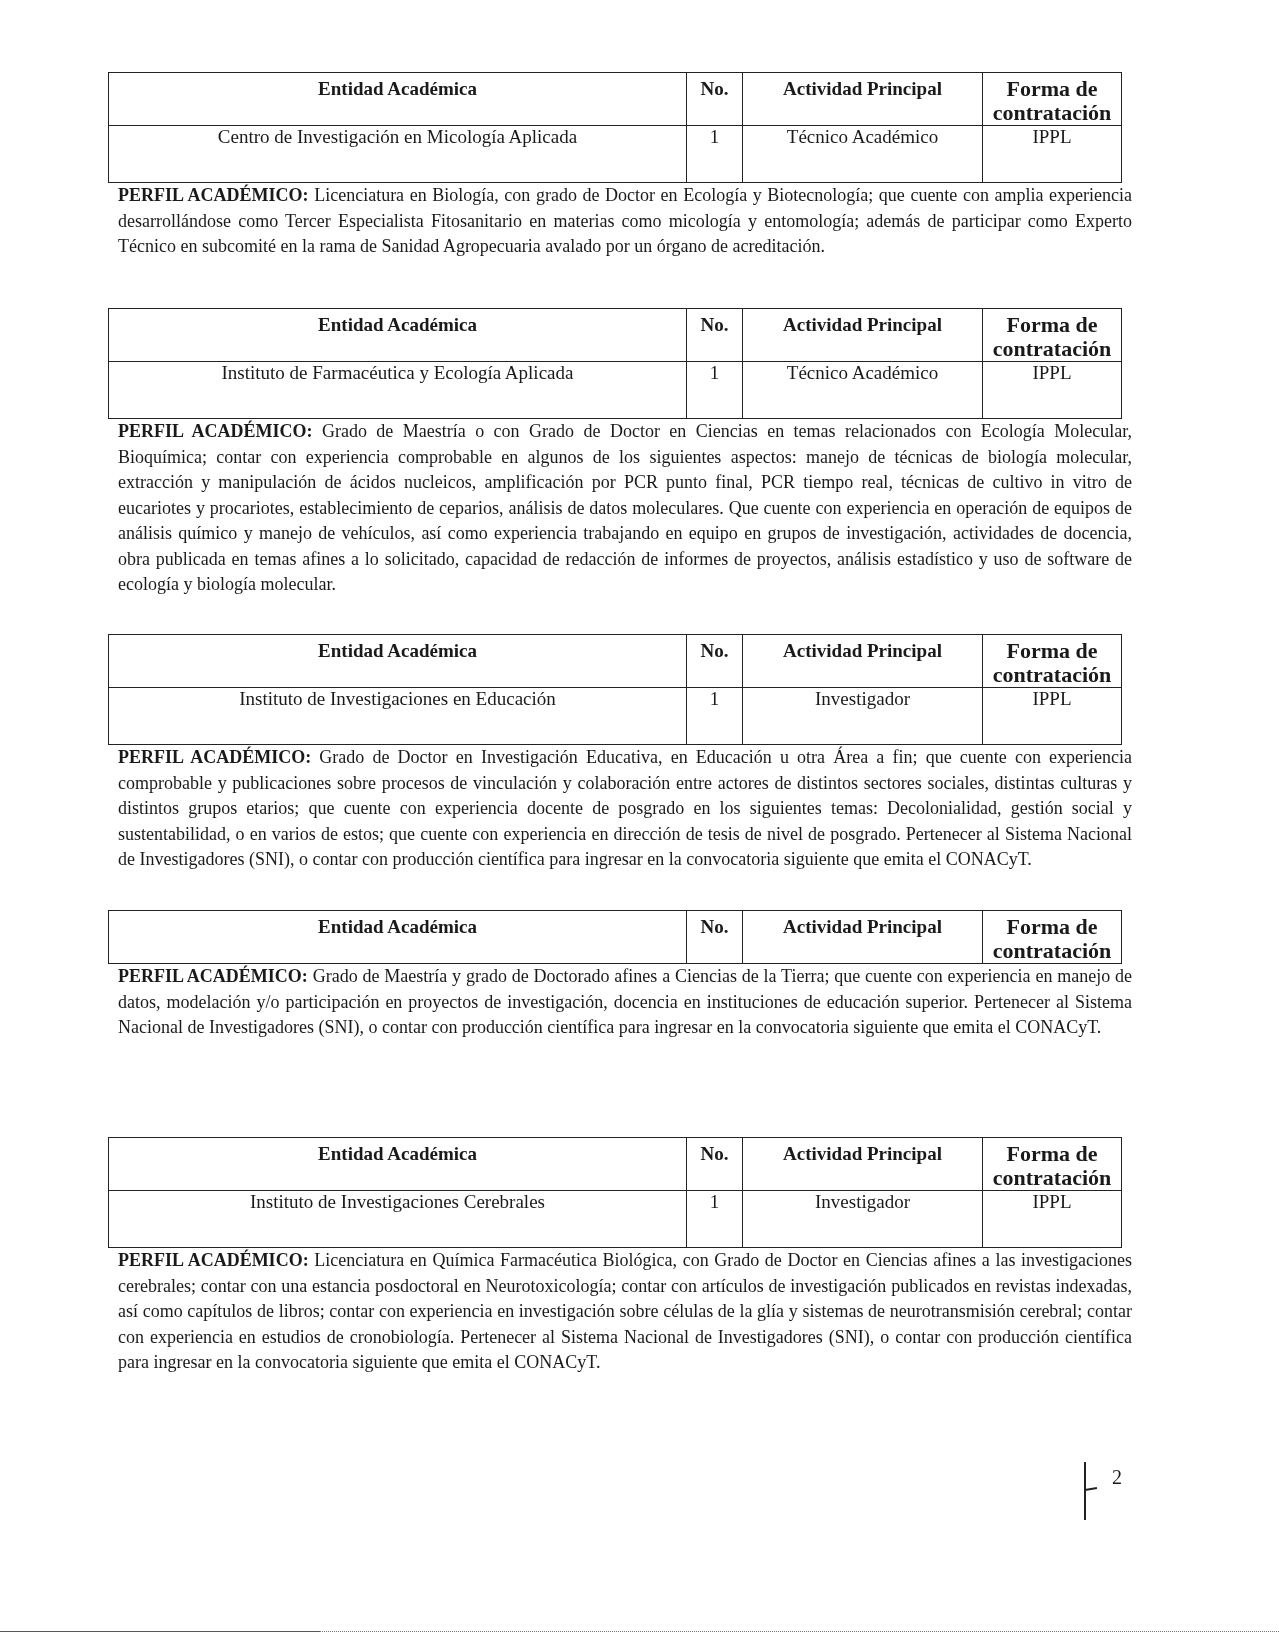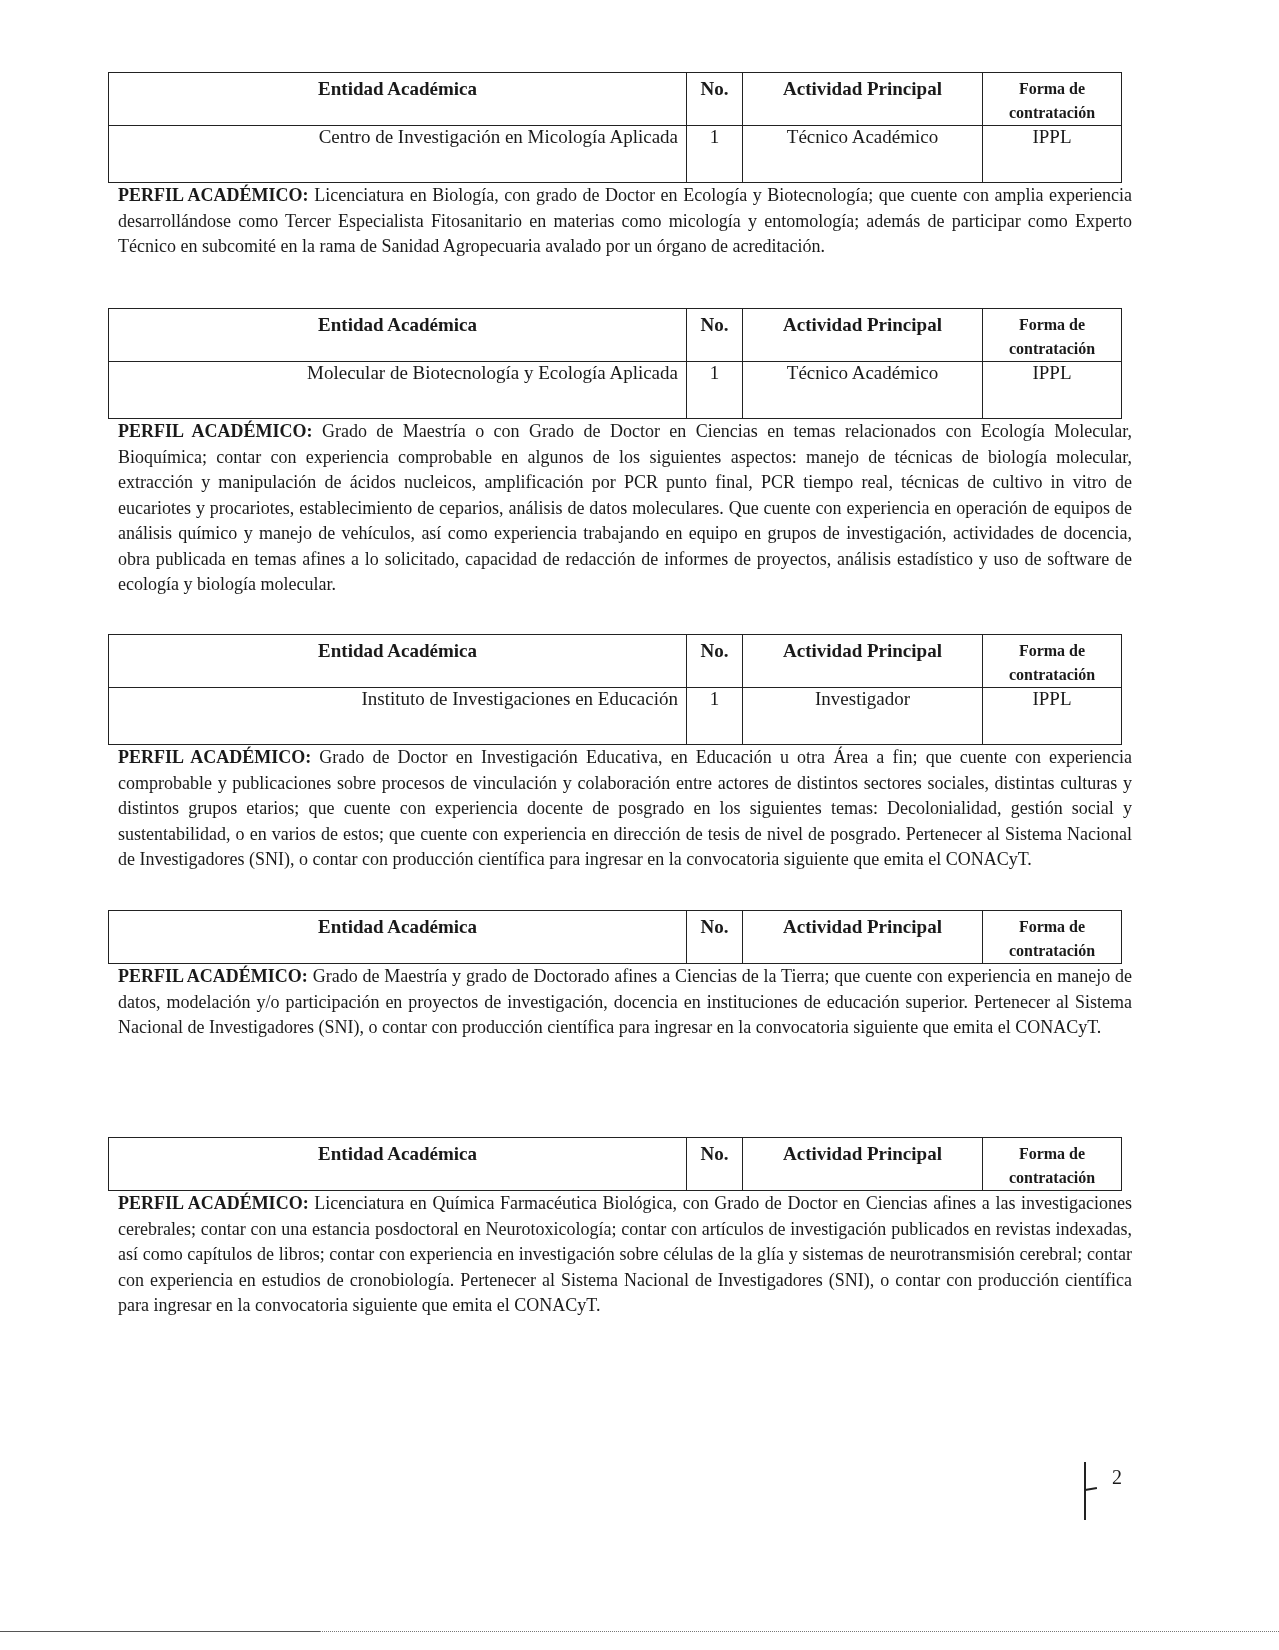--- a/index.html
+++ b/index.html
@@ -16,23 +16,23 @@
   }
   table.entry td, table.entry th {
     border: 1.5px solid #222; padding: 0 8px; vertical-align: top;
   }
   table.entry th { font-weight: bold; text-align: center; height: 48px; padding-top: 4px; line-height: 24px; }
   table.entry td { height: 56px; }
   col.c1 { width: 578px; }
   col.c2 { width: 56px; }
   col.c3 { width: 240px; }
   col.c4 { width: 139px; }
-  td.entity { text-align: right; padding-top: 4px; padding-left: 10px; }
+  td.entity { text-align: center; padding-top: 4px; padding-left: 10px; }
   td.num, td.act, td.form { text-align: center; vertical-align: middle; padding-top: 10px; }
-  th.form { font-size: 16px; line-height: 22px; }
+  th.form { font-size: 22px; line-height: 22px; }
   .profile {
     width: 1024px; font-size: 18px; line-height: 25.5px; text-align: justify;
     margin-top: 0px; padding-left: 10px; box-sizing: border-box;
   }
   .profile .label { font-weight: bold; }
   .page-number { position: absolute; left: 1112px; top: 1466px; font-size: 20px; }
   .mark-vertical { position: absolute; left: 1084px; top: 1462px; width: 2px; height: 58px; background: #222; }
   .mark-horizontal { position: absolute; left: 1085px; top: 1488px; width: 12px; height: 2px; background: #222; transform: rotate(-10deg); }
   .footer-rule {
     position: absolute; left: 0; top: 1631px; width: 1279px; height: 0;
@@ -78,21 +78,21 @@
         <col class="c4">
       </colgroup>
     <tbody>
         <tr>
       <th>Entidad Académica</th>
       <th>No.</th>
       <th>Actividad Principal</th>
       <th class="form"><span>Forma de</span><br><span>contratación</span></th>
     </tr>
     <tr>
-      <td class="entity">Molecular de Biotecnología y Ecología Aplicada</td>
+      <td class="entity">Instituto de Farmacéutica y Ecología Aplicada</td>
       <td class="num">1</td>
       <td class="act">Técnico Académico</td>
       <td class="form">IPPL</td>
     </tr>
   </tbody>
     </table>
   <p class="profile" style="margin:0;"><span class="label">PERFIL ACADÉMICO:</span> <span>Grado de Maestría o con Grado de Doctor en Ciencias en temas relacionados con Ecología Molecular, Bioquímica; contar con experiencia comprobable en algunos de los siguientes aspectos: manejo de técnicas de biología molecular, extracción y manipulación de ácidos nucleicos, amplificación por PCR punto final, PCR tiempo real, técnicas de cultivo in vitro de eucariotes y procariotes, establecimiento de ceparios, análisis de datos moleculares. Que cuente con experiencia en operación de equipos de análisis químico y manejo de vehículos, así como experiencia trabajando en equipo en grupos de investigación, actividades de docencia, obra publicada en temas afines a lo solicitado, capacidad de redacción de informes de proyectos, análisis estadístico y uso de software de ecología y biología molecular.</span></p>
 </div>
 
 <div class="block" style="top:634px;">
@@ -149,20 +149,26 @@
         <col class="c3">
         <col class="c4">
       </colgroup>
     <tbody>
         <tr>
       <th>Entidad Académica</th>
       <th>No.</th>
       <th>Actividad Principal</th>
       <th class="form"><span>Forma de</span><br><span>contratación</span></th>
     </tr>
+    <tr>
+      <td class="entity">Instituto de Investigaciones Cerebrales</td>
+      <td class="num">1</td>
+      <td class="act">Investigador</td>
+      <td class="form">IPPL</td>
+    </tr>
   </tbody>
     </table>
   <p class="profile" style="margin:0;"><span class="label">PERFIL ACADÉMICO:</span> <span>Licenciatura en Química Farmacéutica Biológica, con Grado de Doctor en Ciencias afines a las investigaciones cerebrales; contar con una estancia posdoctoral en Neurotoxicología; contar con artículos de investigación publicados en revistas indexadas, así como capítulos de libros; contar con experiencia en investigación sobre células de la glía y sistemas de neurotransmisión cerebral; contar con experiencia en estudios de cronobiología. Pertenecer al Sistema Nacional de Investigadores (SNI), o contar con producción científica para ingresar en la convocatoria siguiente que emita el CONACyT.</span></p>
 </div>
 
 <div class="mark-vertical"></div>
 <div class="mark-horizontal"></div>
 <div class="page-number">2</div>
 
 <div class="footer-rule"></div>

